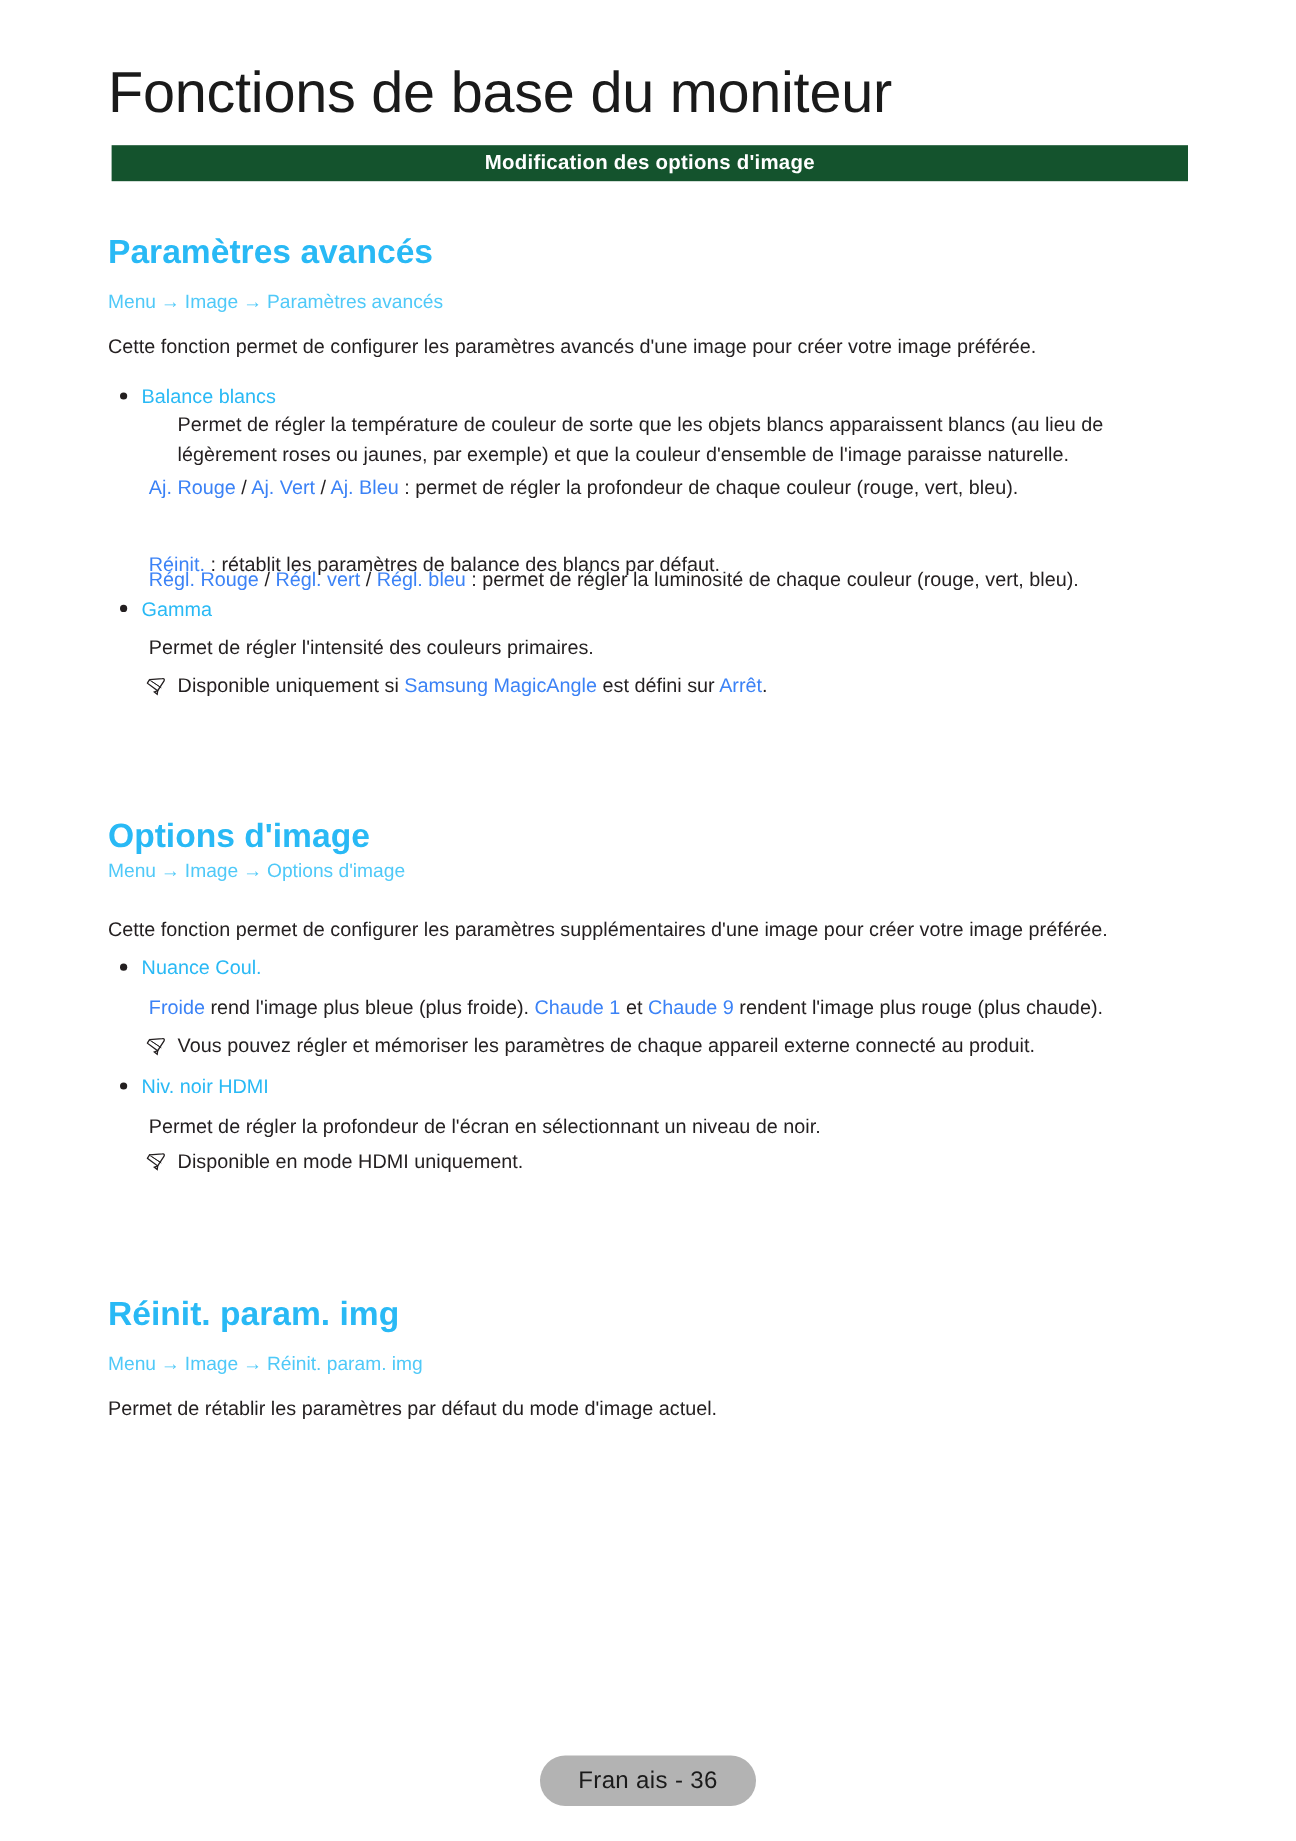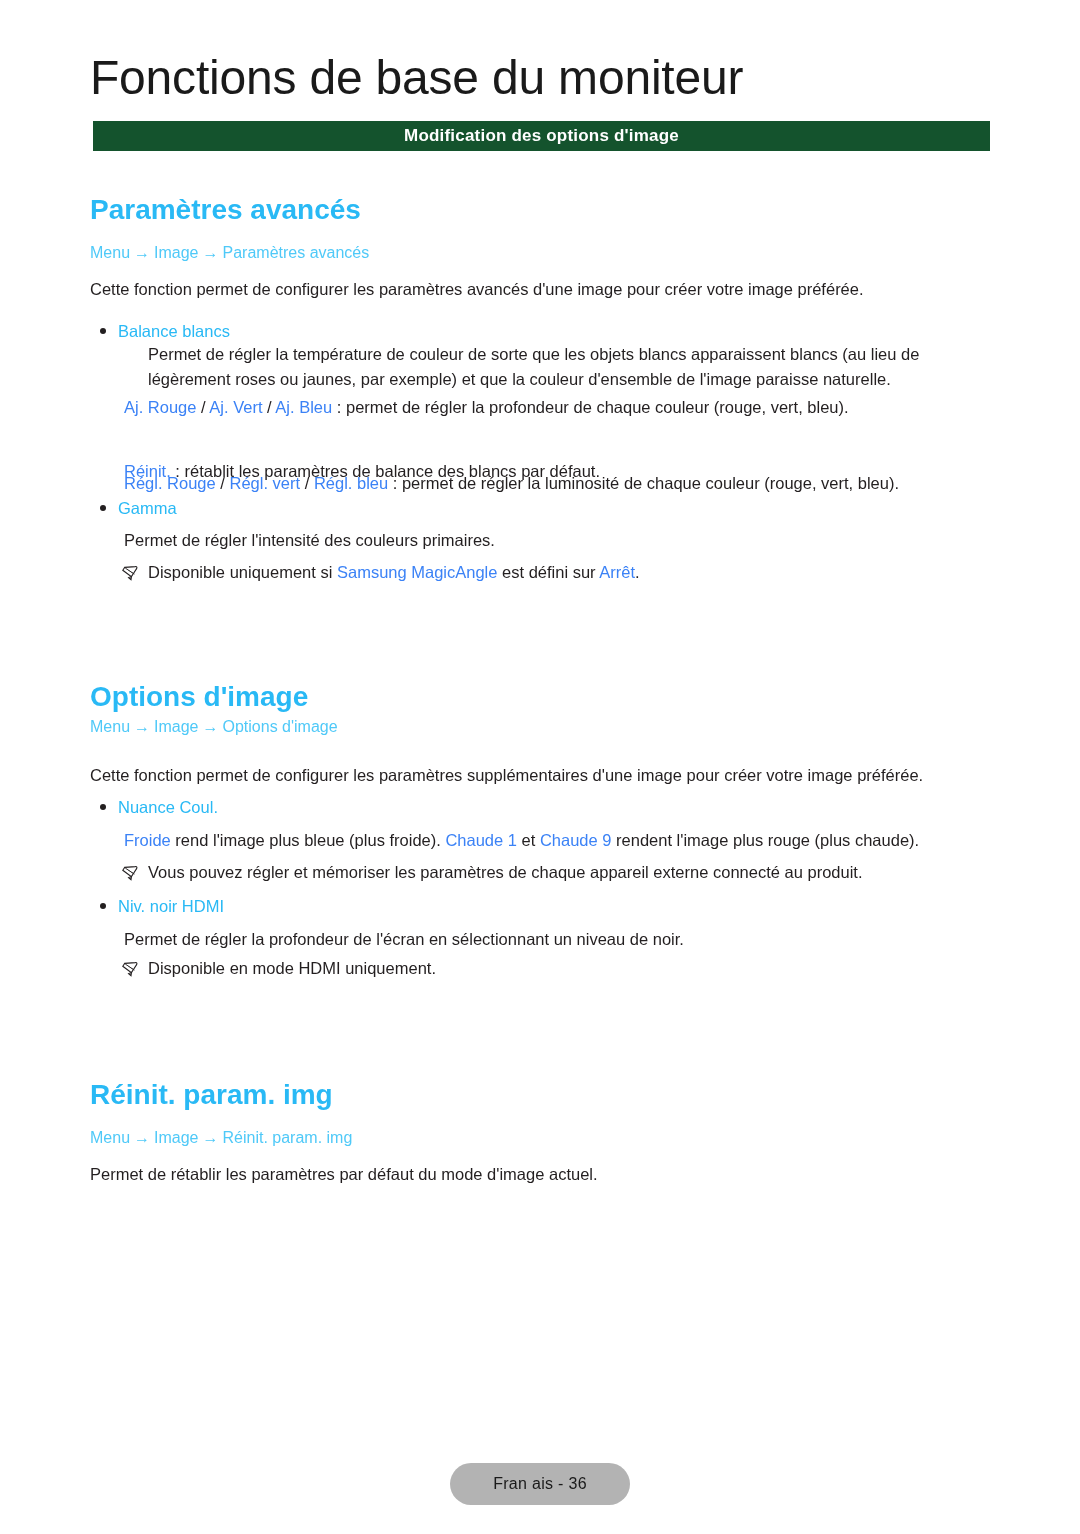--- a/index.html
+++ b/index.html
@@ -147,21 +147,21 @@
     top: 1463px;
     width: 180px;
     height: 42px;
     background: #b3b3b3;
     border-radius: 21px;
     display: flex;
     align-items: center;
     justify-content: center;
   }
   .footer-badge-text {
-    font-size: 16px;
+    font-size: 20px;
     color: #1a1a1a;
     letter-spacing: 0.3px;
   }
 </style>
 </head>
 <body>
 
 <div class="page">
 
   <div class="doc-title">Fonctions de base du moniteur</div>

